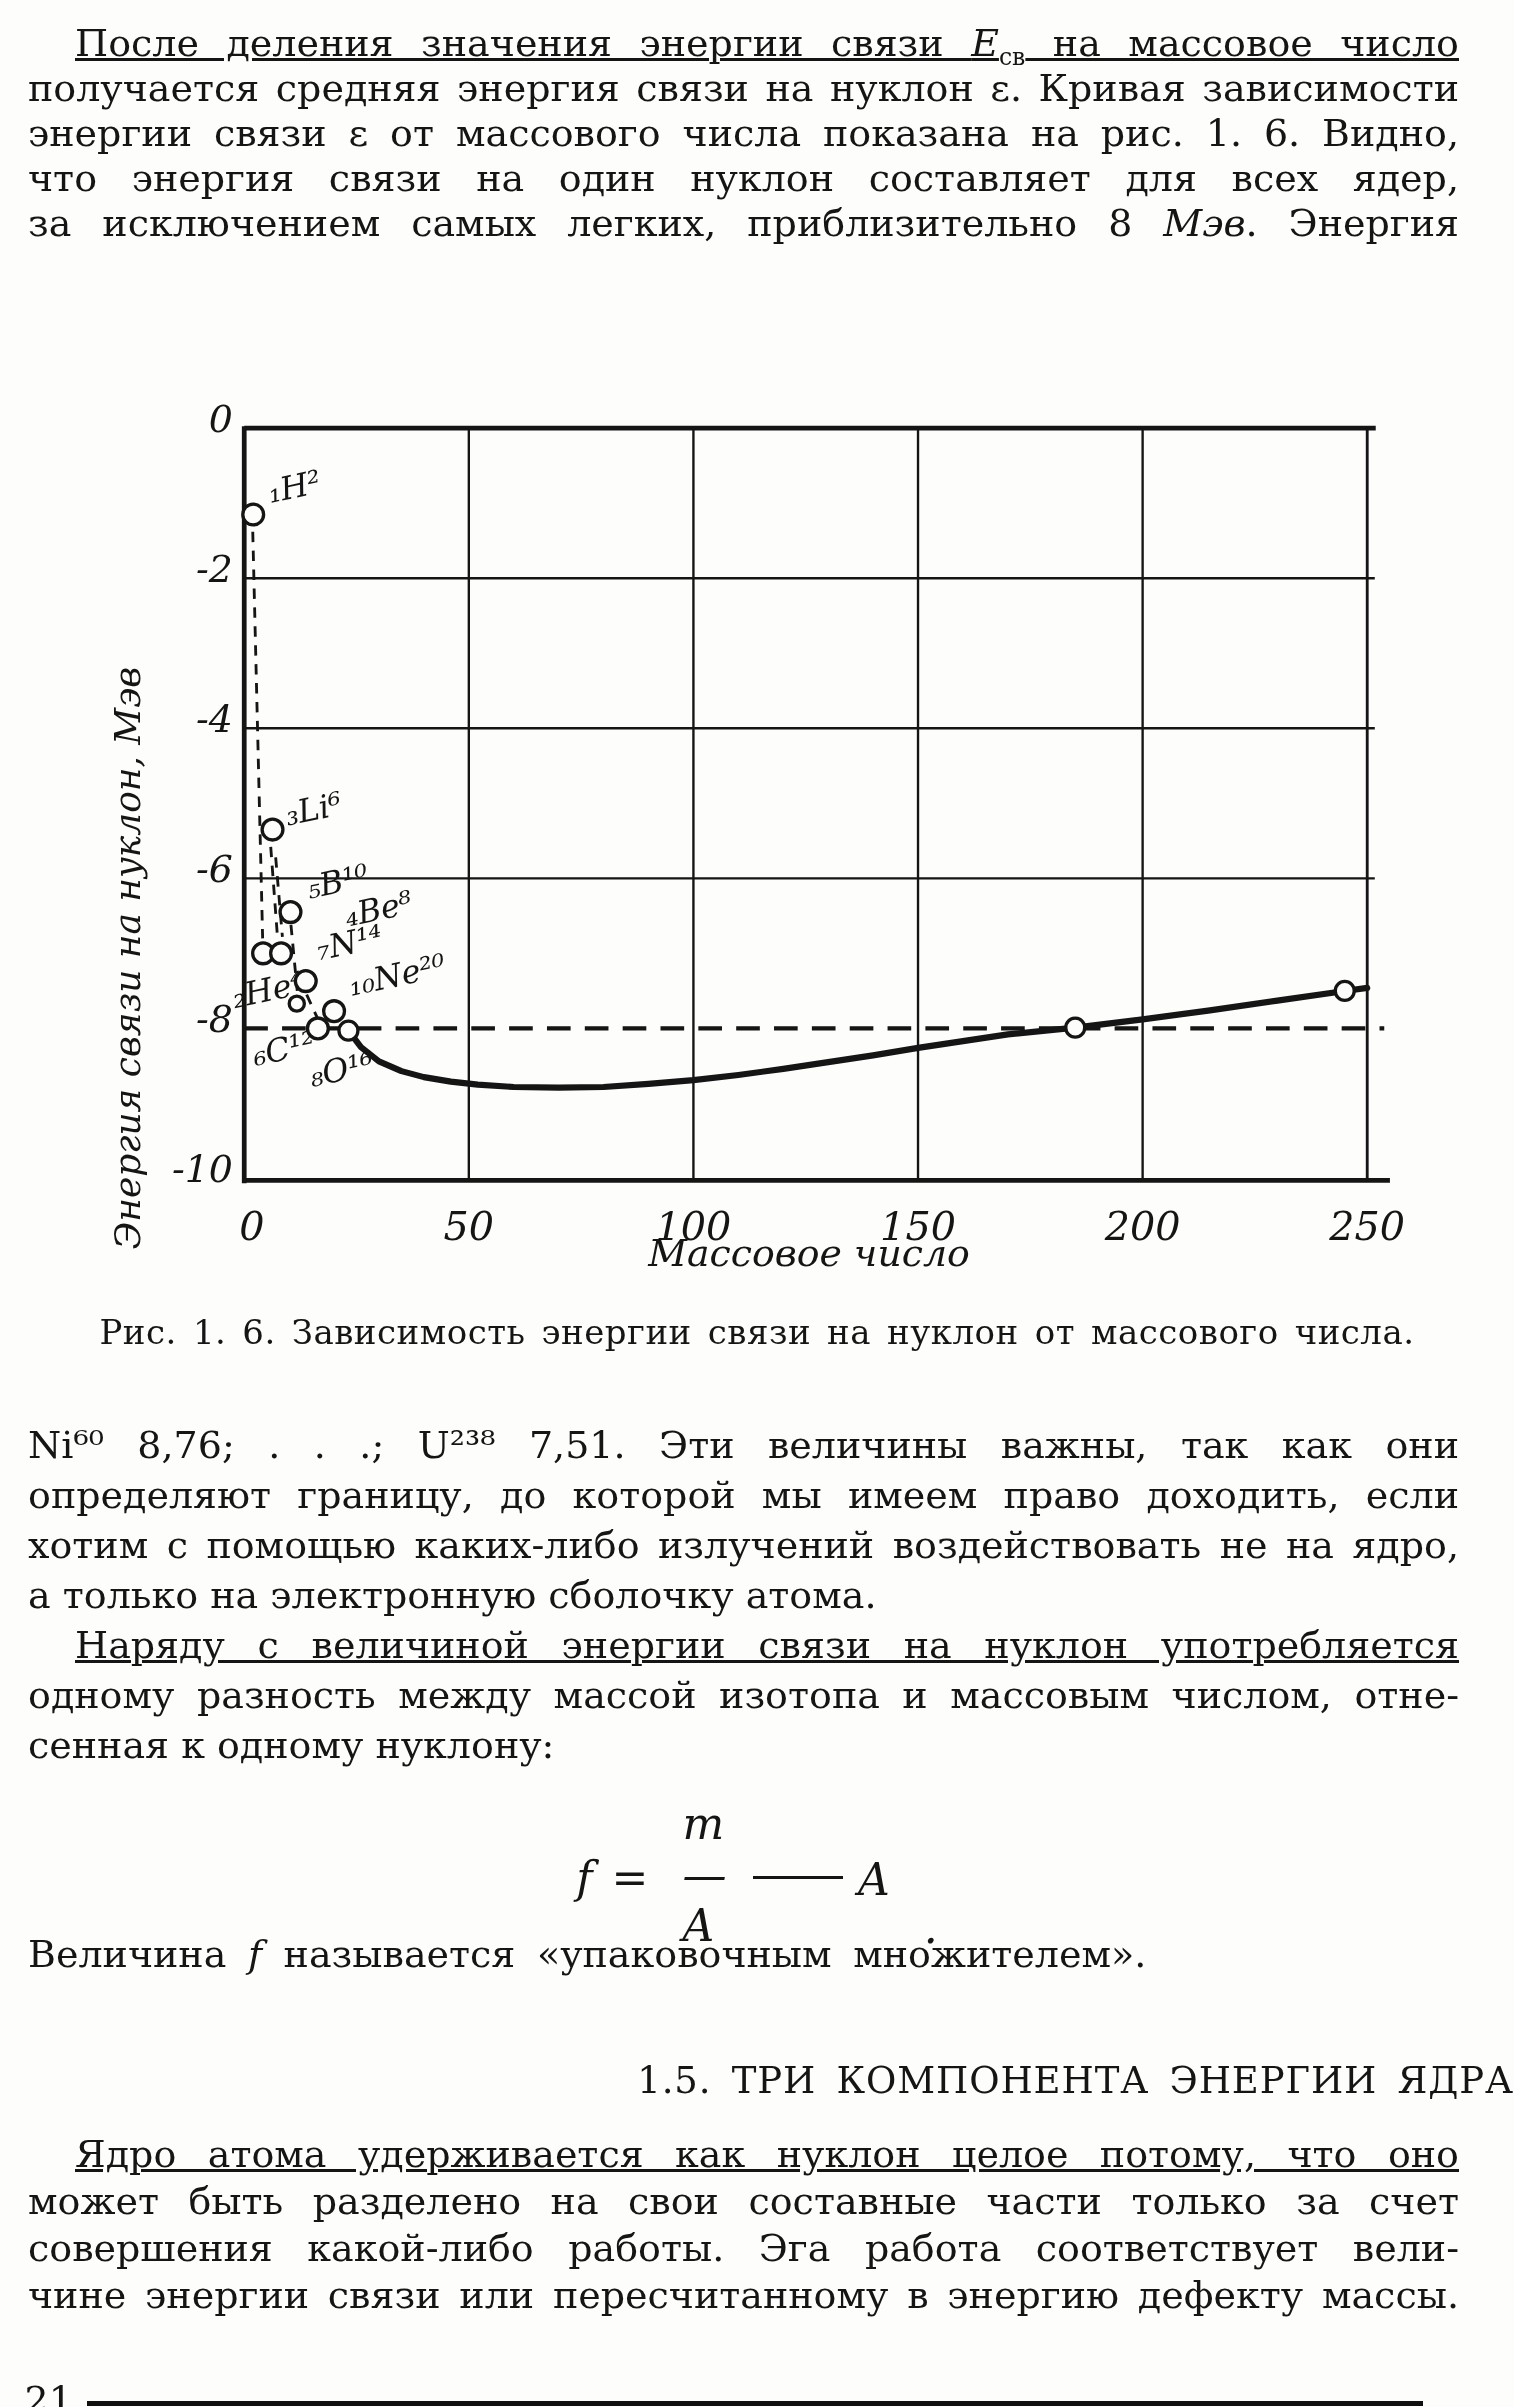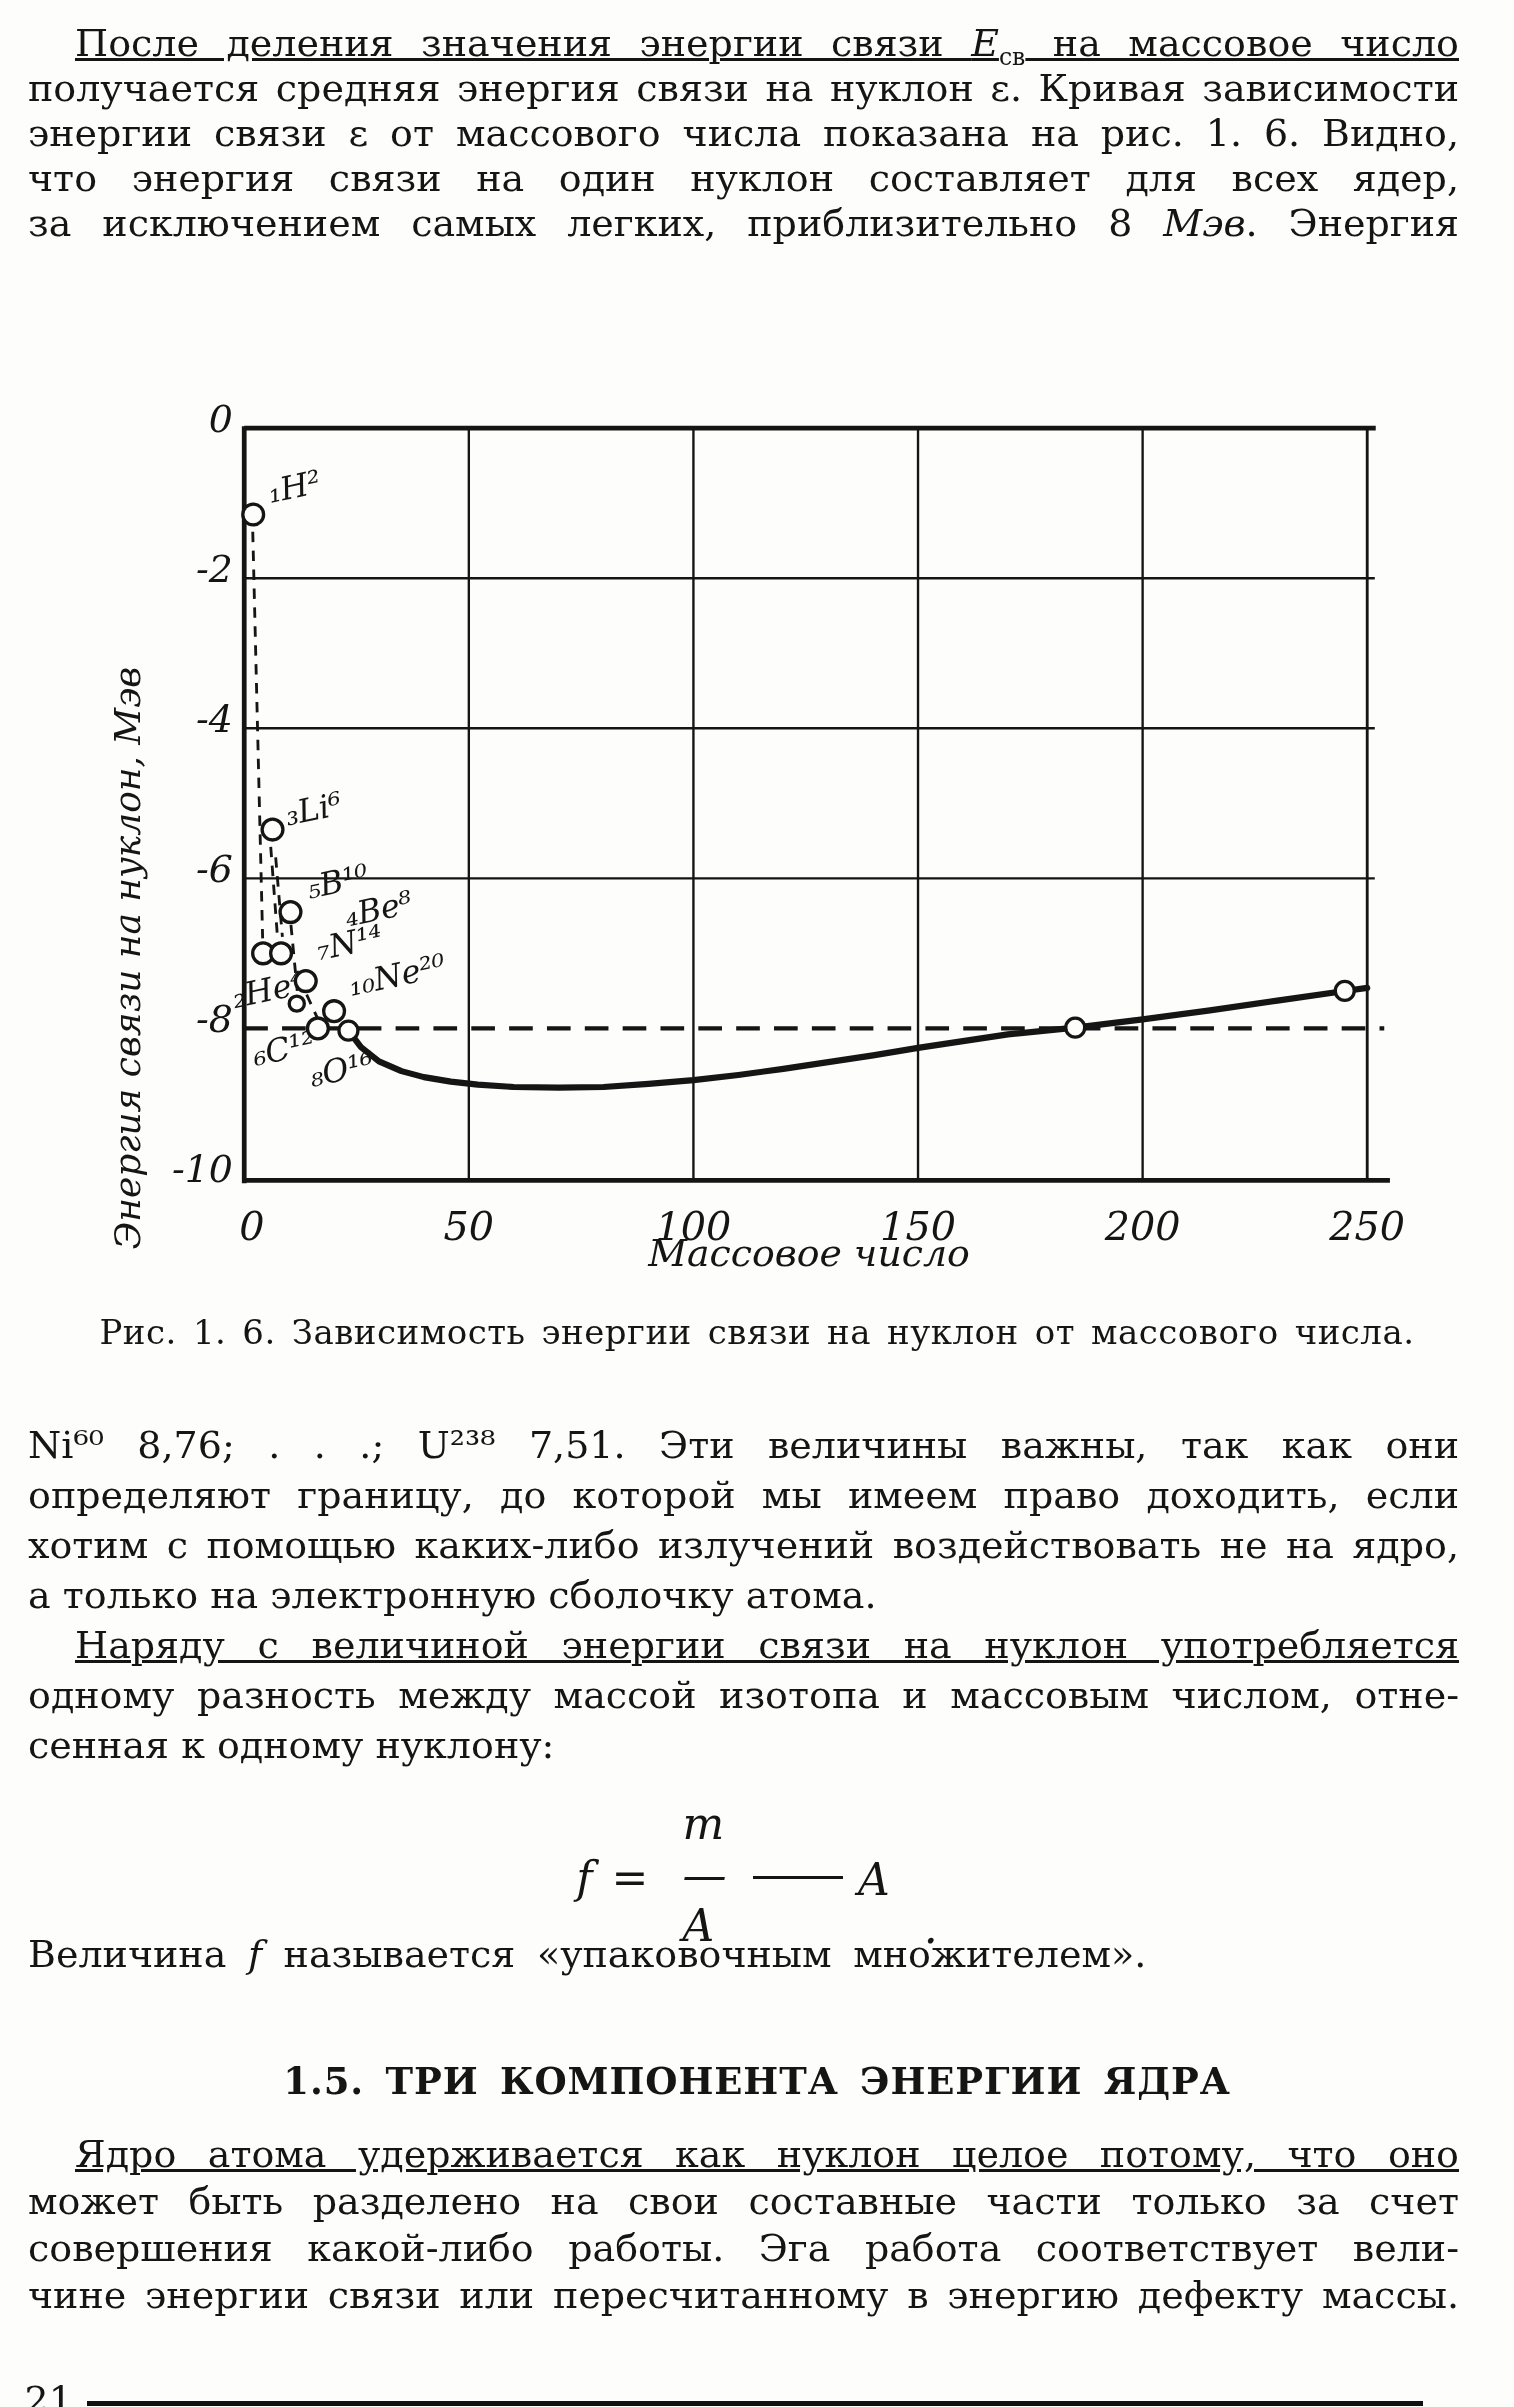--- a/index.html
+++ b/index.html
@@ -28,22 +28,22 @@
     display:flex; justify-content:center; align-items:center; gap:19px;
     font-style:italic; font-size:44px;
   }
   .frac{display:inline-flex; align-items:center;}
   .frac .num{padding:0 15px 5.7px;}
   .frac .bar{height:2.8px; background:#151515; width:100%;}
   .frac .den{padding:3.8px 15px 0;}
   .formula .tail{align-self:flex-end; padding-bottom:3.8px;}
   #p4{position:absolute; top:1932px; left:28px; width:1431px; font-size:38px; word-spacing:9.5px;}
   .heading{
-    position:absolute; top:2059px; left:0; width:1514px; text-align:center;
-    font-size:37px; font-weight:bold; letter-spacing:0.9px; word-spacing:7.6px;
+    position:absolute; top:2059px; left:0; width:1514px; text-align:right;
+    font-size:37px; font-weight:normal; letter-spacing:0.9px; word-spacing:7.6px;
   }
   .pagenum{position:absolute; left:24.6px; top:2349px; font-size:38px;margin-top:29px;}
   .scan-edge{position:absolute; left:87px; top:2401px; width:1336px; height:4.7px; background:#101010;}
   i{font-style:italic;}
   sub{font-size:62%;}
 </style>
 </head>
 <body>
 
 <div class="page">

